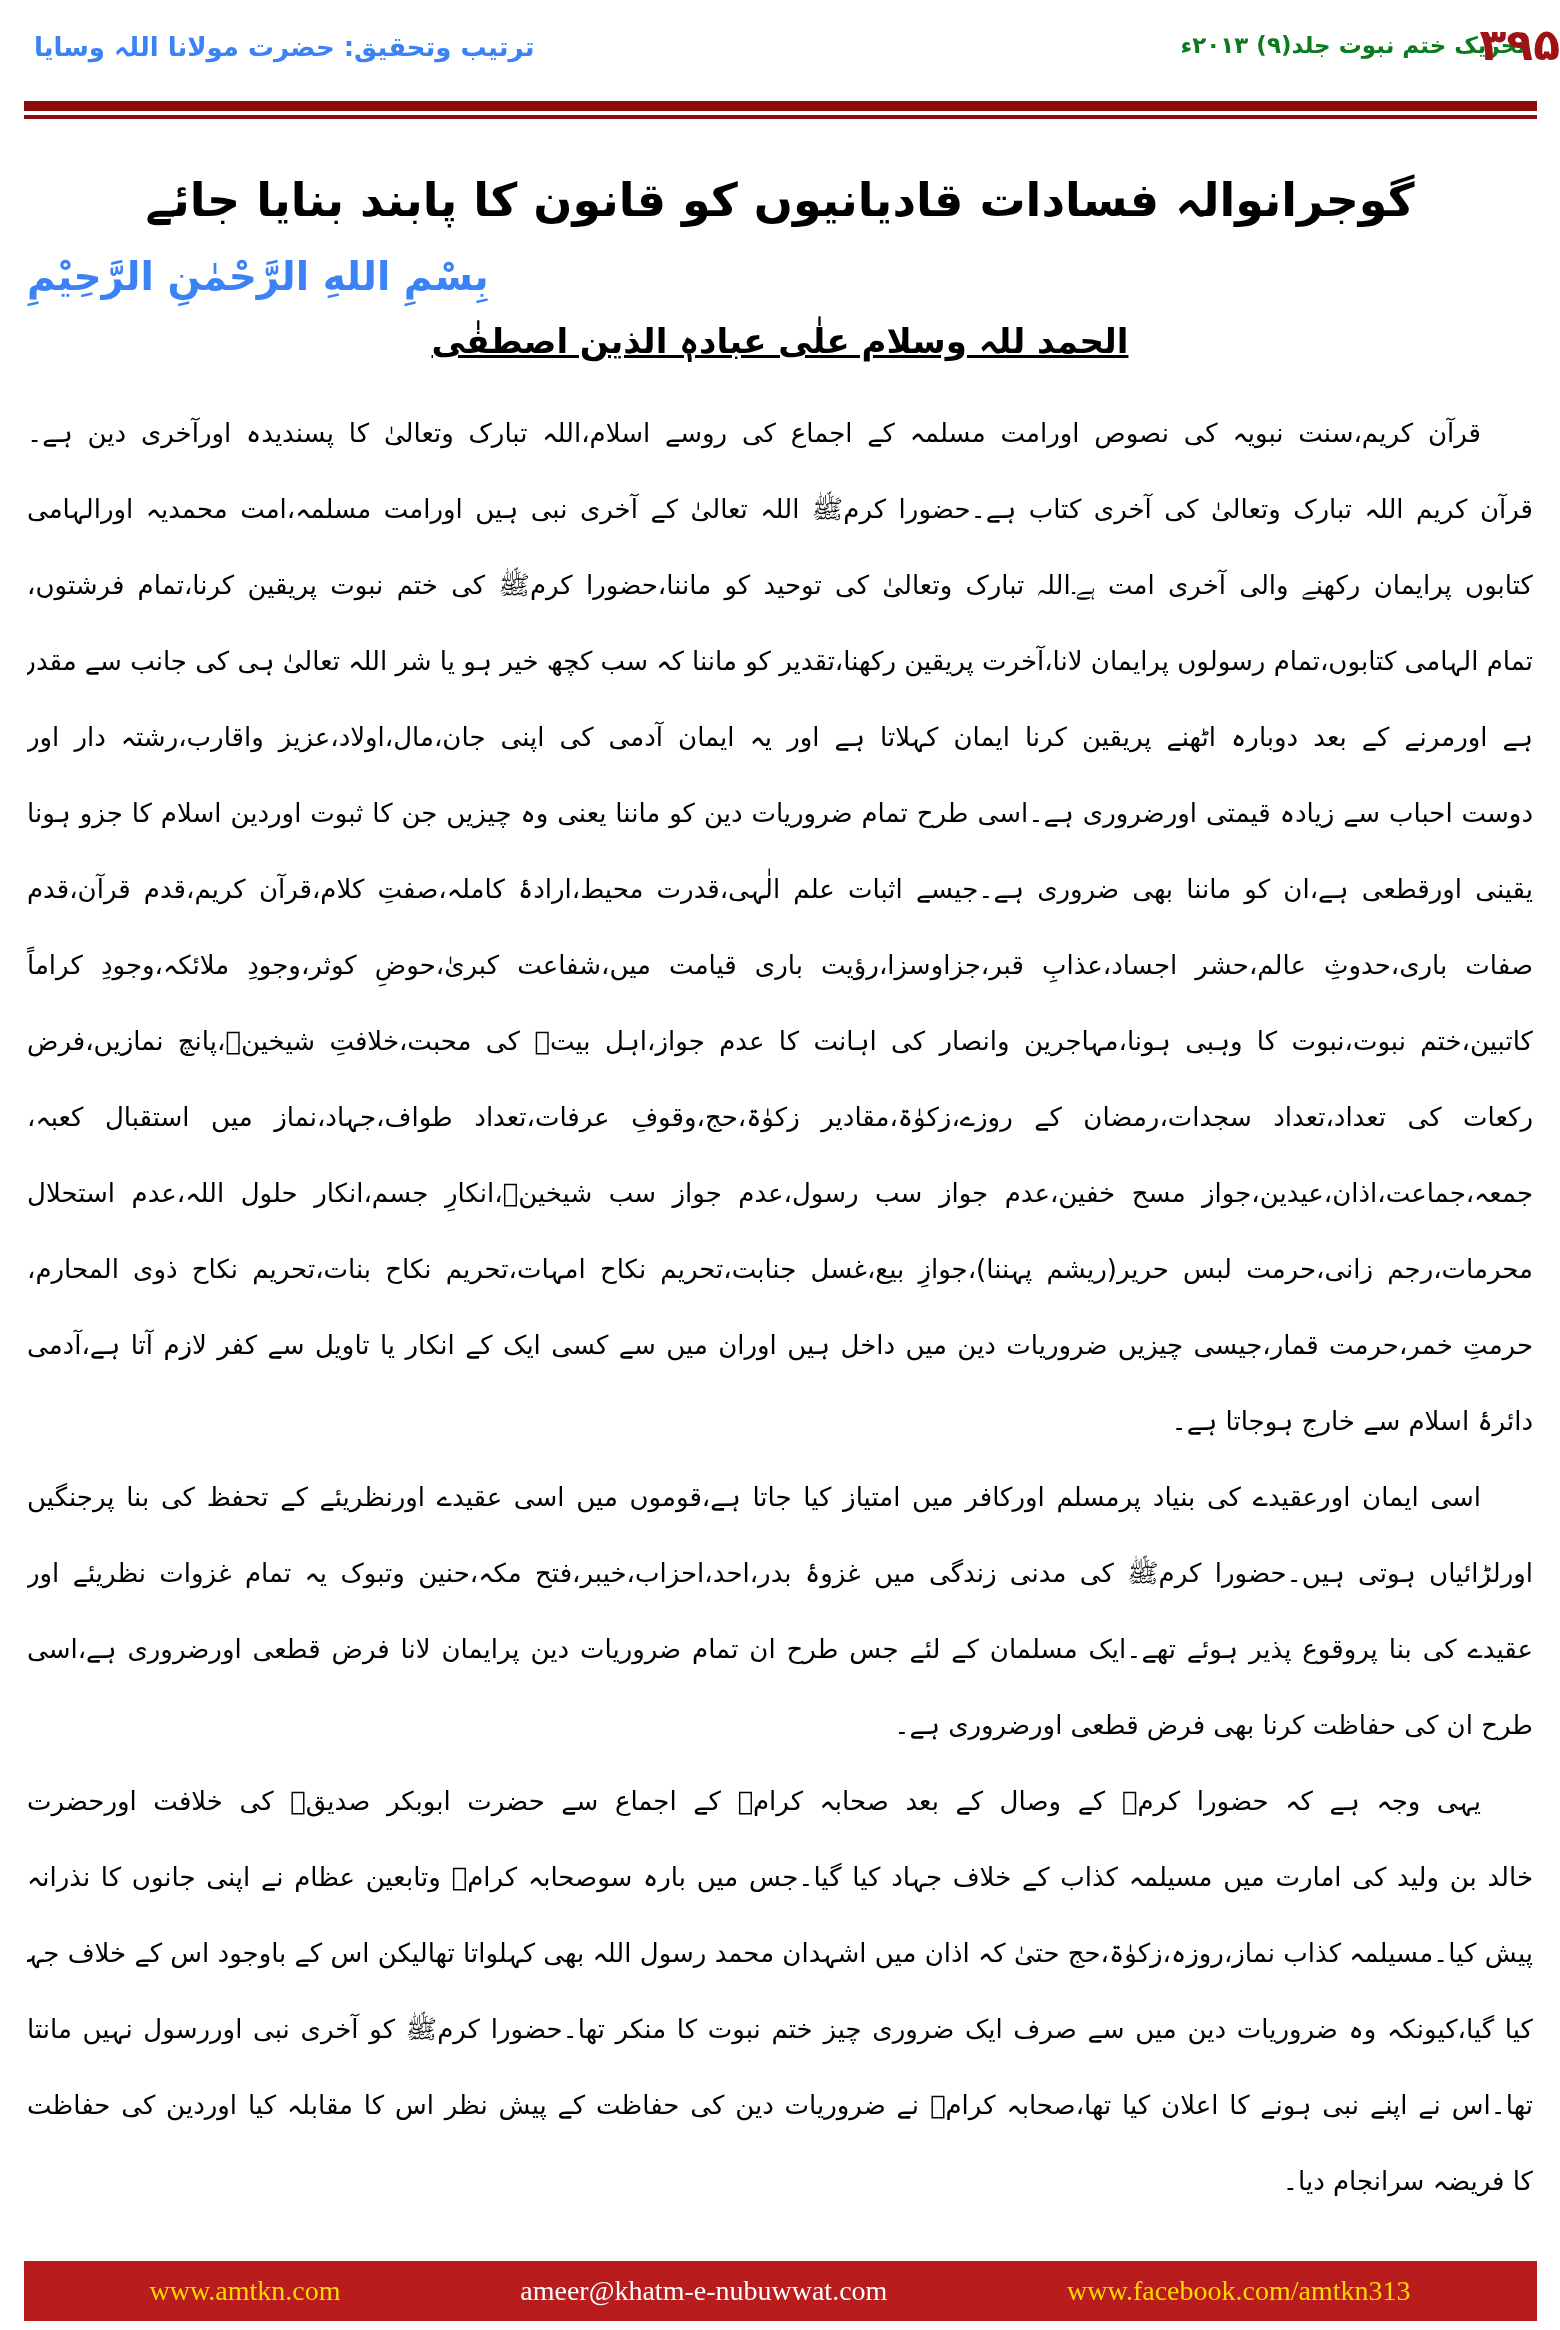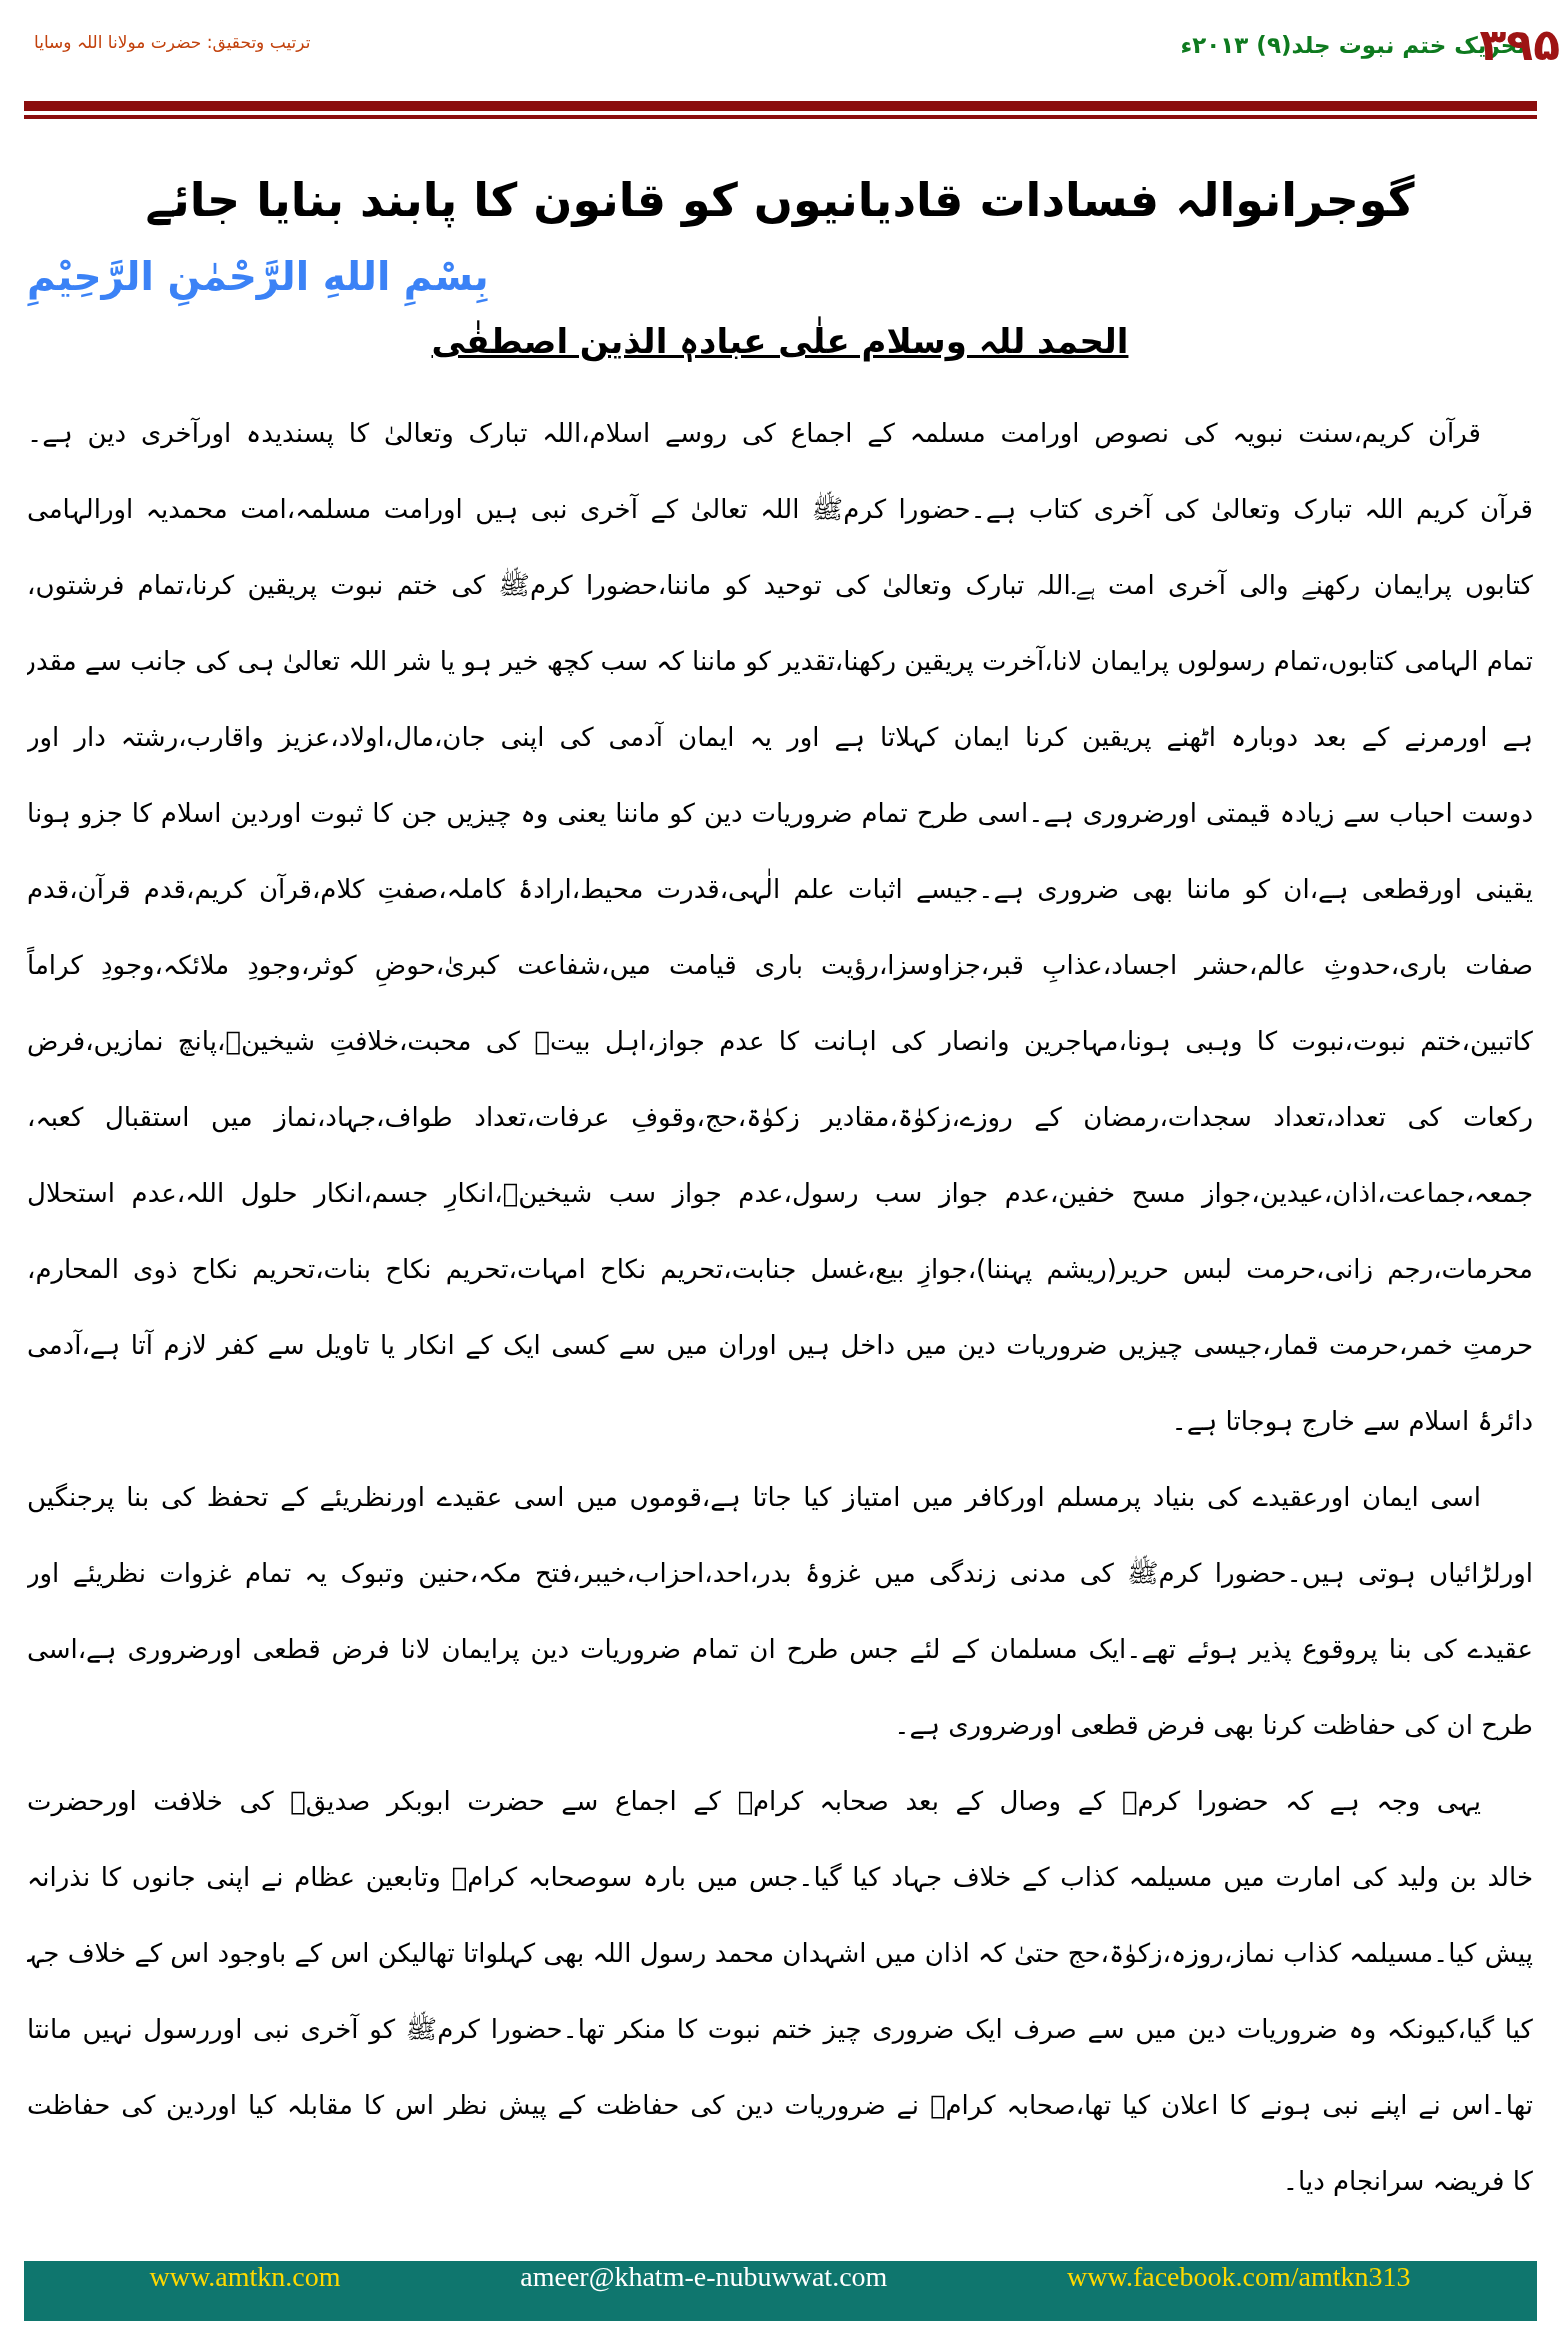--- a/index.html
+++ b/index.html
@@ -7,21 +7,21 @@
     width:1560px;height:2330px;position:relative;background:#ffffff;
     font-family:"DejaVu Sans",sans-serif;overflow:hidden;
   }
   
   .hdr-right{
     position:absolute;top:32px;right:34px;direction:rtl;
     color:#0e7a1f;font-size:23px;font-weight:bold;
   }
   .hdr-left{
     position:absolute;top:32px;left:34px;direction:rtl;
-    color:#c2410c;font-size:17px;font-weight:normal;
+    color:#3b82f6;font-size:26px;font-weight:bold;
   }
   .hdr-page{
     position:absolute;top:18.5px;left:0;width:100%;text-align:right;
     color:#9e1414;font-size:44px;font-weight:bold;
   }
   .rule-thick{position:absolute;top:101px;left:23.5px;right:23.5px;height:10px;background:#8b0d0d;}
   .rule-thin{position:absolute;top:115px;left:23.5px;right:23.5px;height:4.2px;background:#8b0d0d;}
 
   
   .content{position:absolute;top:143px;left:27px;right:27px;}
@@ -45,21 +45,21 @@
     font-size:26px;line-height:76px;color:#000;
     white-space:nowrap;overflow:hidden;
     text-align:justify;text-align-last:justify;
   }
   .line.first{padding-right:52px;}
   .line.last{text-align:right;text-align-last:right;}
 
   
   .footer{
     position:absolute;left:23.5px;right:23.5px;top:2261px;height:60px;
-    background:#0f766e;display:flex;align-items:flex-start;
+    background:#b91c1c;display:flex;align-items:center;
     justify-content:space-between;padding:0 126px;box-sizing:border-box;
     font-family:"Liberation Serif","DejaVu Serif",serif;font-size:28px;
   }
   .footer .site{color:#ffd900;}
   .footer .mail{color:#ffffff;}
   .footer .fb{color:#ffd900;}
 </style>
 </head>
 <body>
 

